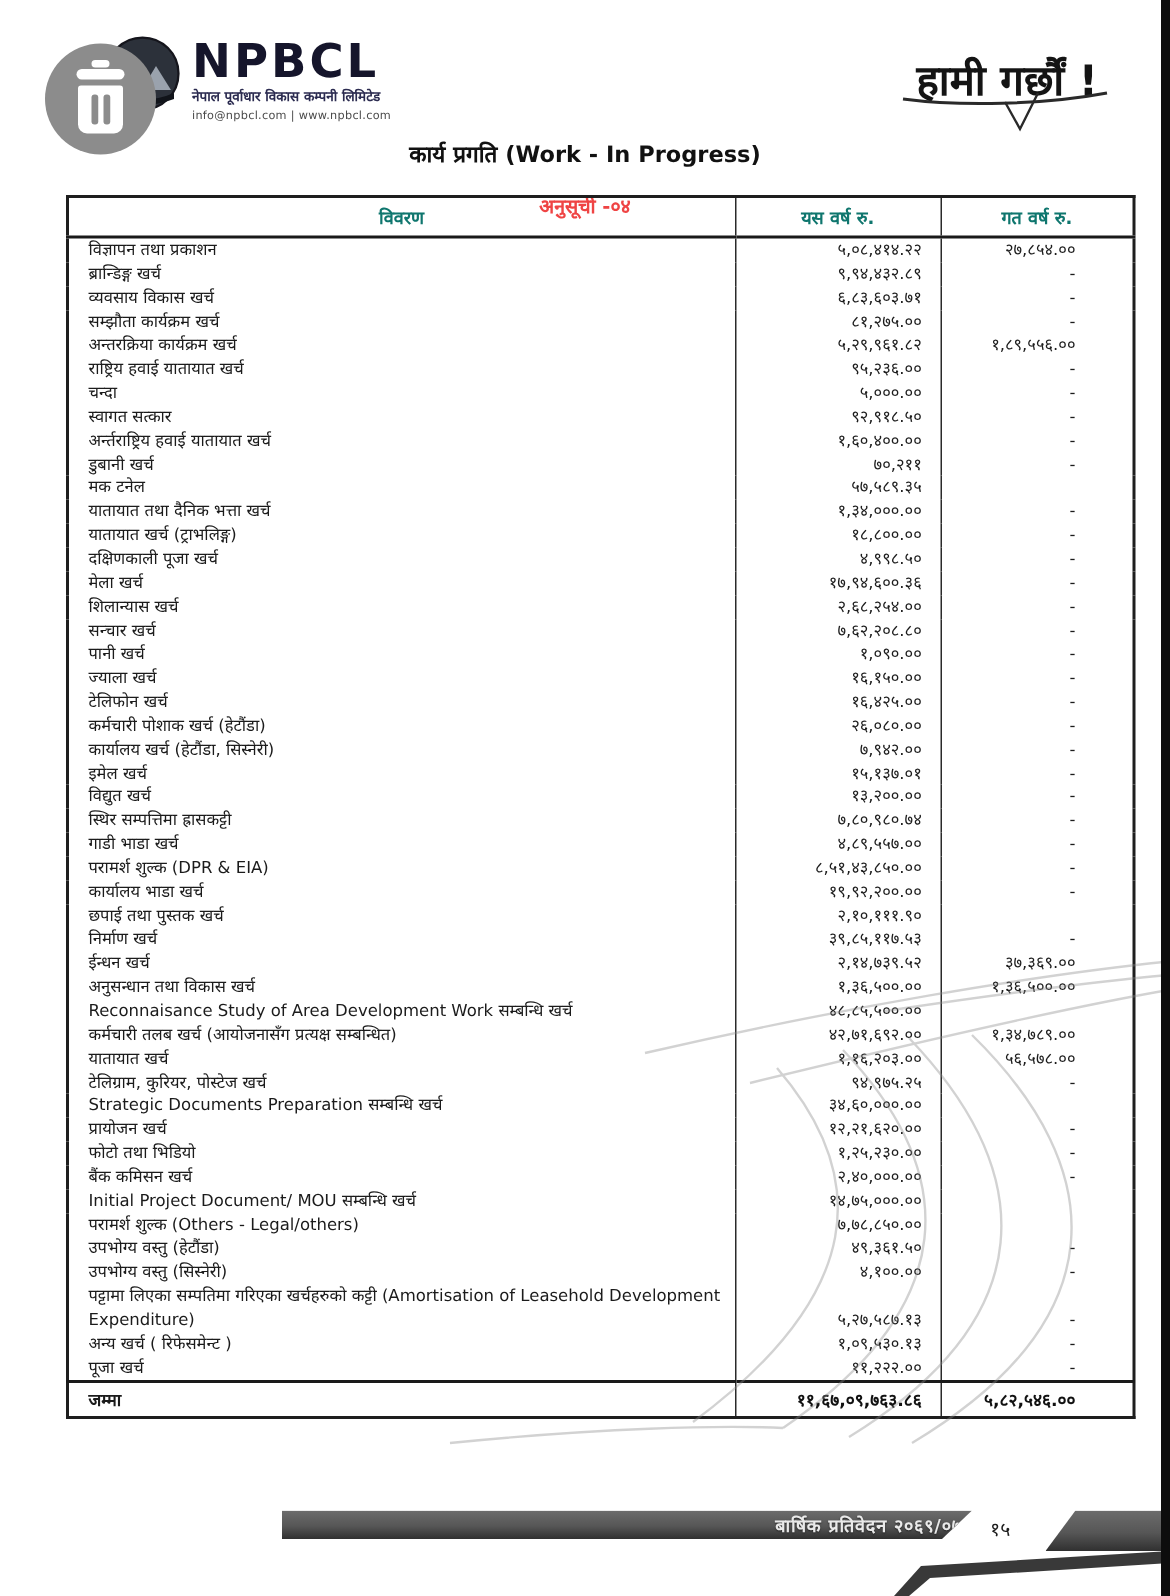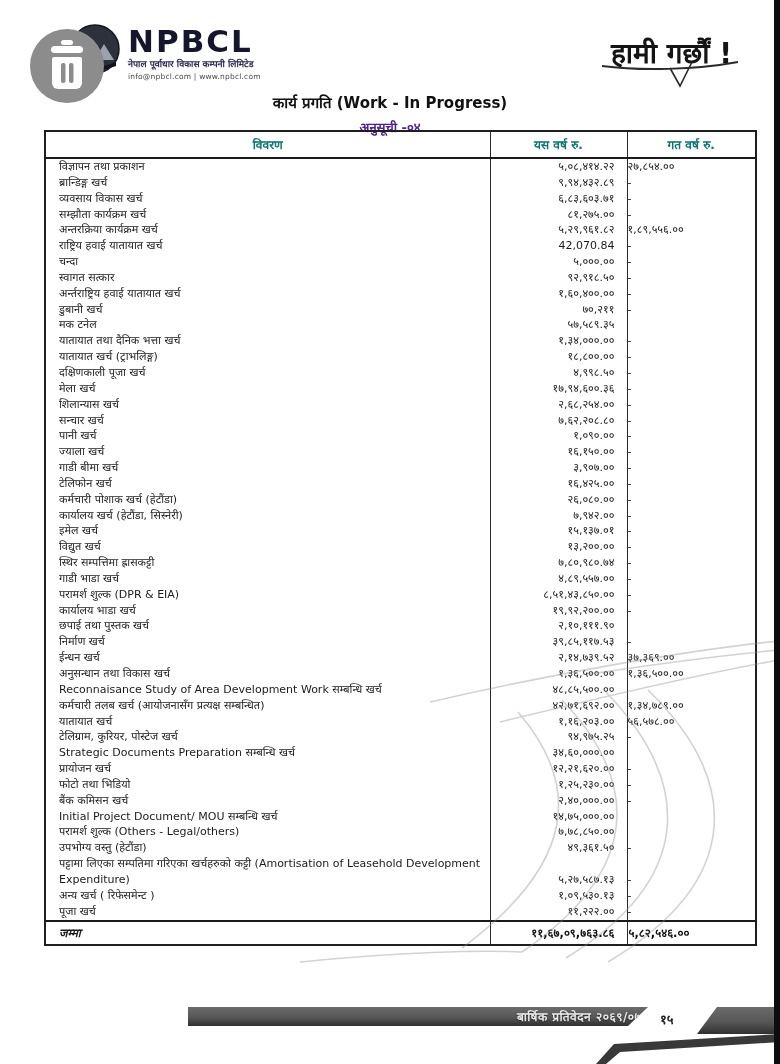--- a/index.html
+++ b/index.html
@@ -14,50 +14,50 @@
   .logo-text{position:absolute;left:58px;top:4px;white-space:nowrap;}
   .logo-name{font-size:31px;font-weight:bold;letter-spacing:2px;color:#15152b;line-height:30px;}
   .logo-tagline{font-size:9px;font-weight:bold;color:#2b2b50;margin-top:1px;}
   .logo-contact{font-size:7.5px;color:#4a4a4a;margin-top:2px;letter-spacing:.2px;}
   .trash-badge{position:absolute;left:29px;top:28px;width:76px;height:76px;z-index:5;}
   .slogan{position:absolute;right:48px;top:33px;font-size:28px;font-weight:bold;color:#141414;white-space:nowrap;}
   .slogan-swoosh{position:absolute;right:40px;top:58px;}
   
   .title-block{position:absolute;left:0;top:92px;width:780px;text-align:center;}
   .title-main{font-size:15px;font-weight:bold;color:#111;}
-  .title-sub{font-size:13px;font-weight:bold;color:#4c1d95;margin-top:6px;}
+  .title-sub{font-size:13px;font-weight:bold;color:#ef4444;margin-top:16px;}
   
   .sheet{position:absolute;left:44px;top:130px;width:711px;}
   table{border-collapse:collapse;width:711px;table-layout:fixed;}
   col.c1{width:445px;} col.c2{width:137px;} col.c3{width:129px;}
   table{border:2px solid #1e1e1e;}
   th,td{border-left:1.5px solid #2a2a2a;font-weight:normal;}
   th:first-child,td:first-child{border-left:none;}
   thead th{
     border-bottom:2.5px solid #1a1a1a;font-size:12px;font-weight:bold;
     padding:4px 0;text-align:center;color:#0f766e;
   }
   tbody td{font-size:11px;line-height:15.85px;vertical-align:bottom;padding:0;}
   td.desc{padding-left:13px;padding-right:6px;color:#1b1b1b;margin-top:40px;}
   td.amt{text-align:right;padding-right:12px;white-space:nowrap;}
-  td.amt2{padding-right:60px;white-space:nowrap;}
+  td.amt2{text-align:right;padding-right:38px;white-space:nowrap;}
   tfoot td{
     border-top:2px solid #1a1a1a;font-size:11.5px;font-weight:bold;
     padding-top:3px;padding-bottom:4px;color:#111;
   }
-  tfoot td.desc{font-style:italic;}
+  tfoot td.desc{}
   
   .footer-band{
     position:absolute;left:188px;top:1007px;width:460px;height:19px;
     background:linear-gradient(#6c6c6c,#565656 55%,#303030);
     clip-path:polygon(0 0,100% 0,calc(100% - 20px) 100%,0 100%);
     display:flex;align-items:center;justify-content:flex-end;
   }
   .footer-band span{font-size:12px;font-weight:bold;color:#e9e9e9;letter-spacing:.5px;text-shadow:0 1px 1px #222;}
-  .footer-page{position:absolute;left:660px;top:1010px;font-size:13px;font-weight:bold;color:#1c1c1c;}
+  .footer-page{position:absolute;left:660px;top:1010px;font-size:13px;font-weight:normal;color:#1c1c1c;}
   .footer-band2{
     position:absolute;left:697px;top:1007px;width:83px;height:27px;
     background:linear-gradient(#6c6c6c,#565656 55%,#303030);
     clip-path:polygon(20px 0,100% 0,100% 100%,0 100%);
   }
   
   .edge-bar{position:absolute;right:0;top:0;width:6px;height:1064px;background:#0d0d0d;}
   .scan-marks{position:absolute;left:0;top:0;pointer-events:none;}
 </style>
 </head>
@@ -132,21 +132,21 @@
           <td class="amt">८१,२७५.००</td>
           <td class="amt2">-</td>
         </tr>
         <tr>
           <td class="desc">अन्तरक्रिया कार्यक्रम खर्च</td>
           <td class="amt">५,२९,९६१.८२</td>
           <td class="amt2">१,८९,५५६.००</td>
         </tr>
         <tr>
           <td class="desc">राष्ट्रिय हवाई यातायात खर्च</td>
-          <td class="amt">42,070.84</td>
+          <td class="amt">९५,२३६.००</td>
           <td class="amt2">-</td>
         </tr>
         <tr>
           <td class="desc">चन्दा</td>
           <td class="amt">५,०००.००</td>
           <td class="amt2">-</td>
         </tr>
         <tr>
           <td class="desc">स्वागत सत्कार</td>
           <td class="amt">९२,९१८.५०</td>
@@ -198,25 +198,20 @@
           <td class="amt2">-</td>
         </tr>
         <tr>
           <td class="desc">पानी खर्च</td>
           <td class="amt">१,०९०.००</td>
           <td class="amt2">-</td>
         </tr>
         <tr>
           <td class="desc">ज्याला खर्च</td>
           <td class="amt">१६,१५०.००</td>
-          <td class="amt2">-</td>
-        </tr>
-        <tr>
-          <td class="desc">गाडी बीमा खर्च</td>
-          <td class="amt">३,९०७.००</td>
           <td class="amt2">-</td>
         </tr>
         <tr>
           <td class="desc">टेलिफोन खर्च</td>
           <td class="amt">१६,४२५.००</td>
           <td class="amt2">-</td>
         </tr>
         <tr>
           <td class="desc">कर्मचारी पोशाक खर्च (हेटौंडा)</td>
           <td class="amt">२६,०८०.००</td>
@@ -323,20 +318,25 @@
           <td class="amt2"></td>
         </tr>
         <tr>
           <td class="desc">परामर्श शुल्क (Others - Legal/others)</td>
           <td class="amt">७,७८,८५०.००</td>
           <td class="amt2"></td>
         </tr>
         <tr>
           <td class="desc">उपभोग्य वस्तु (हेटौंडा)</td>
           <td class="amt">४९,३६१.५०</td>
+          <td class="amt2">-</td>
+        </tr>
+        <tr>
+          <td class="desc">उपभोग्य वस्तु (सिस्नेरी)</td>
+          <td class="amt">४,१००.००</td>
           <td class="amt2">-</td>
         </tr>
         <tr>
           <td class="desc">पट्टामा लिएका सम्पतिमा गरिएका खर्चहरुको कट्टी (Amortisation of Leasehold Development Expenditure)</td>
           <td class="amt">५,२७,५८७.१३</td>
           <td class="amt2">-</td>
         </tr>
         <tr>
           <td class="desc">अन्य खर्च ( रिफेसमेन्ट )</td>
           <td class="amt">१,०९,५३०.१३</td>

